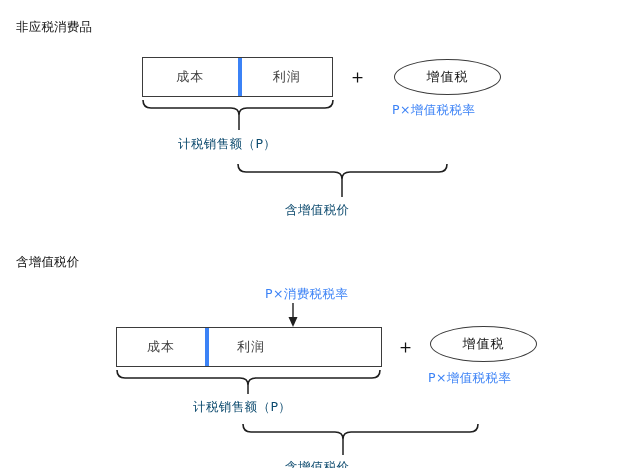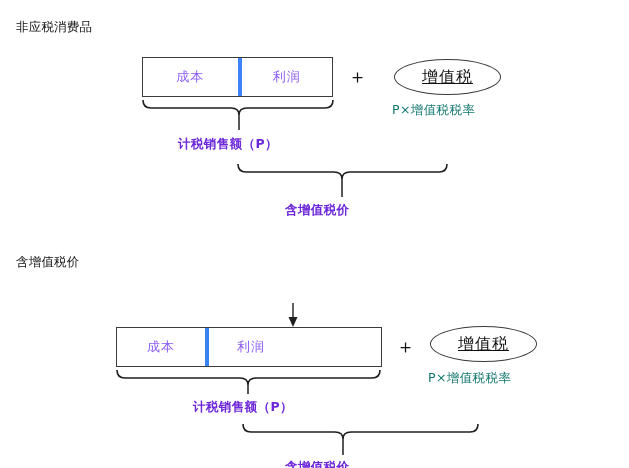--- a/index.html
+++ b/index.html
@@ -43,21 +43,21 @@
     box-sizing: border-box;
     border: 1px solid #3b3b3b;
     background: #ffffff;
   }
   .box-cell {
     box-sizing: border-box;
     display: flex;
     align-items: center;
     justify-content: center;
     font-size: 13px;
-    color: #8b5cf6;
+    color: #404040;
     letter-spacing: 1px;
     white-space: nowrap;
     font-family: Liberation Mono, monospace;
   }
   .box-cell + .box-cell {
     border-left: 4px solid #3b82f6;
   }
 
   
   #row-nontaxable {
@@ -91,61 +91,59 @@
   
   .vat-ellipse {
     position: absolute;
     box-sizing: border-box;
     border: 1px solid #3b3b3b;
     border-radius: 50%;
     background: #ffffff;
     display: flex;
     align-items: center;
     justify-content: center;
-    font-size: 16px;
+    font-size: 13px;
     letter-spacing: 1px;
     color: #111111;
     white-space: nowrap;
-    text-decoration: underline;
   }
   #ellipse-nontaxable {
     left: 394px;
     top: 47px;
     width: 107px;
     height: 36px;
   }
   #ellipse-taxable {
     left: 430px;
     top: 314px;
     width: 107px;
     height: 36px;
   }
 
   
   .formula {
     position: absolute;
     font-size: 12.5px;
     line-height: 15px;
-    color: #0f766e;
+    color: #3b82f6;
     white-space: nowrap;
     letter-spacing: 0.4px;
   }
   #formula-vat-rate-1  { left: 392px; top: 90px; }
   #formula-vat-rate-2  { left: 428px; top: 358px; }
   #formula-ct-rate     { left: 265px; top: 274px; }
 
   
   .brace-label {
     position: absolute;
     font-size: 12.5px;
     line-height: 15px;
-    color: #6d28d9;
+    color: #0c4a6e;
     white-space: nowrap;
     letter-spacing: 0.4px;
-    font-weight: bold;
   }
   #label-sales-1 { left: 178px; top: 124px; }
   #label-incl-1  { left: 285px; top: 190px; }
   #label-sales-2 { left: 193px; top: 387px; }
   #label-incl-2  { left: 285px; top: 447px; }
 
   
   #overlay {
     position: absolute;
     left: 0;
@@ -180,20 +178,21 @@
   <div class="vat-ellipse" id="ellipse-nontaxable">增值税</div>
 
   <div class="formula" id="formula-vat-rate-1">P×增值税税率</div>
 
   <div class="brace-label" id="label-sales-1">计税销售额（P）</div>
 
   <div class="brace-label" id="label-incl-1">含增值税价</div>
 
   <div class="section-title" id="title-taxable">含增值税价</div>
 
+  <div class="formula" id="formula-ct-rate">P×消费税税率</div>
 
   <div class="box-row" id="row-taxable">
     <div class="box-cell">成本</div>
     <div class="box-cell">利润</div>
   </div>
 
   <div class="plus-sign" id="plus-taxable">＋</div>
 
   <div class="vat-ellipse" id="ellipse-taxable">增值税</div>
 

